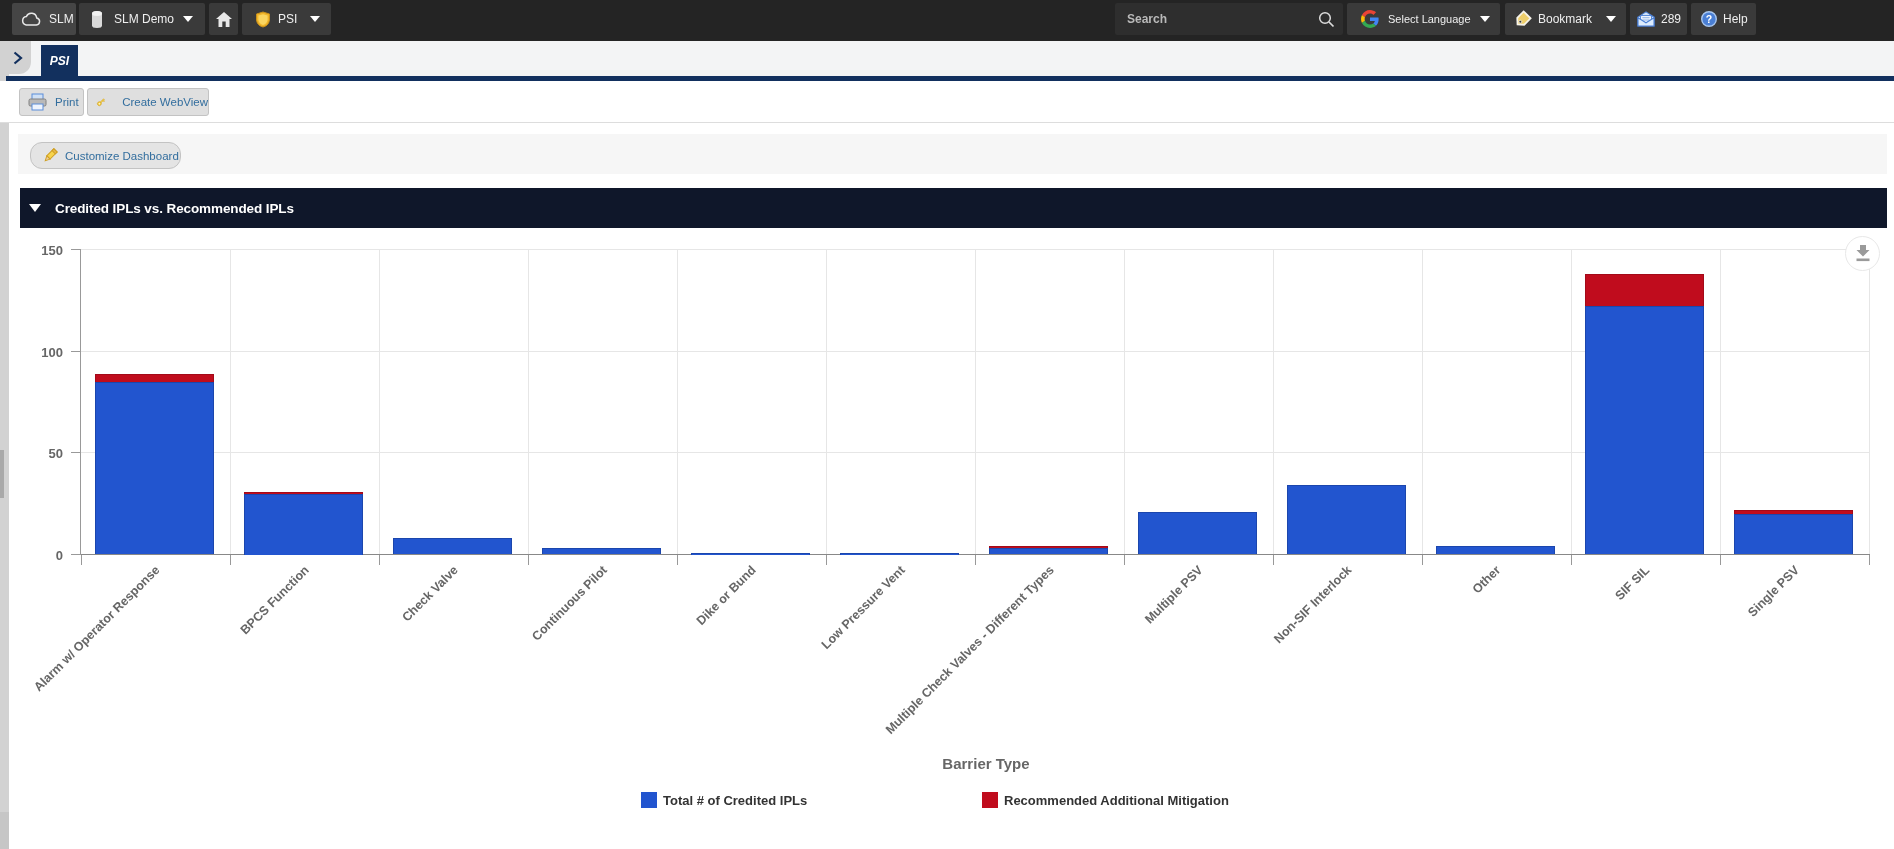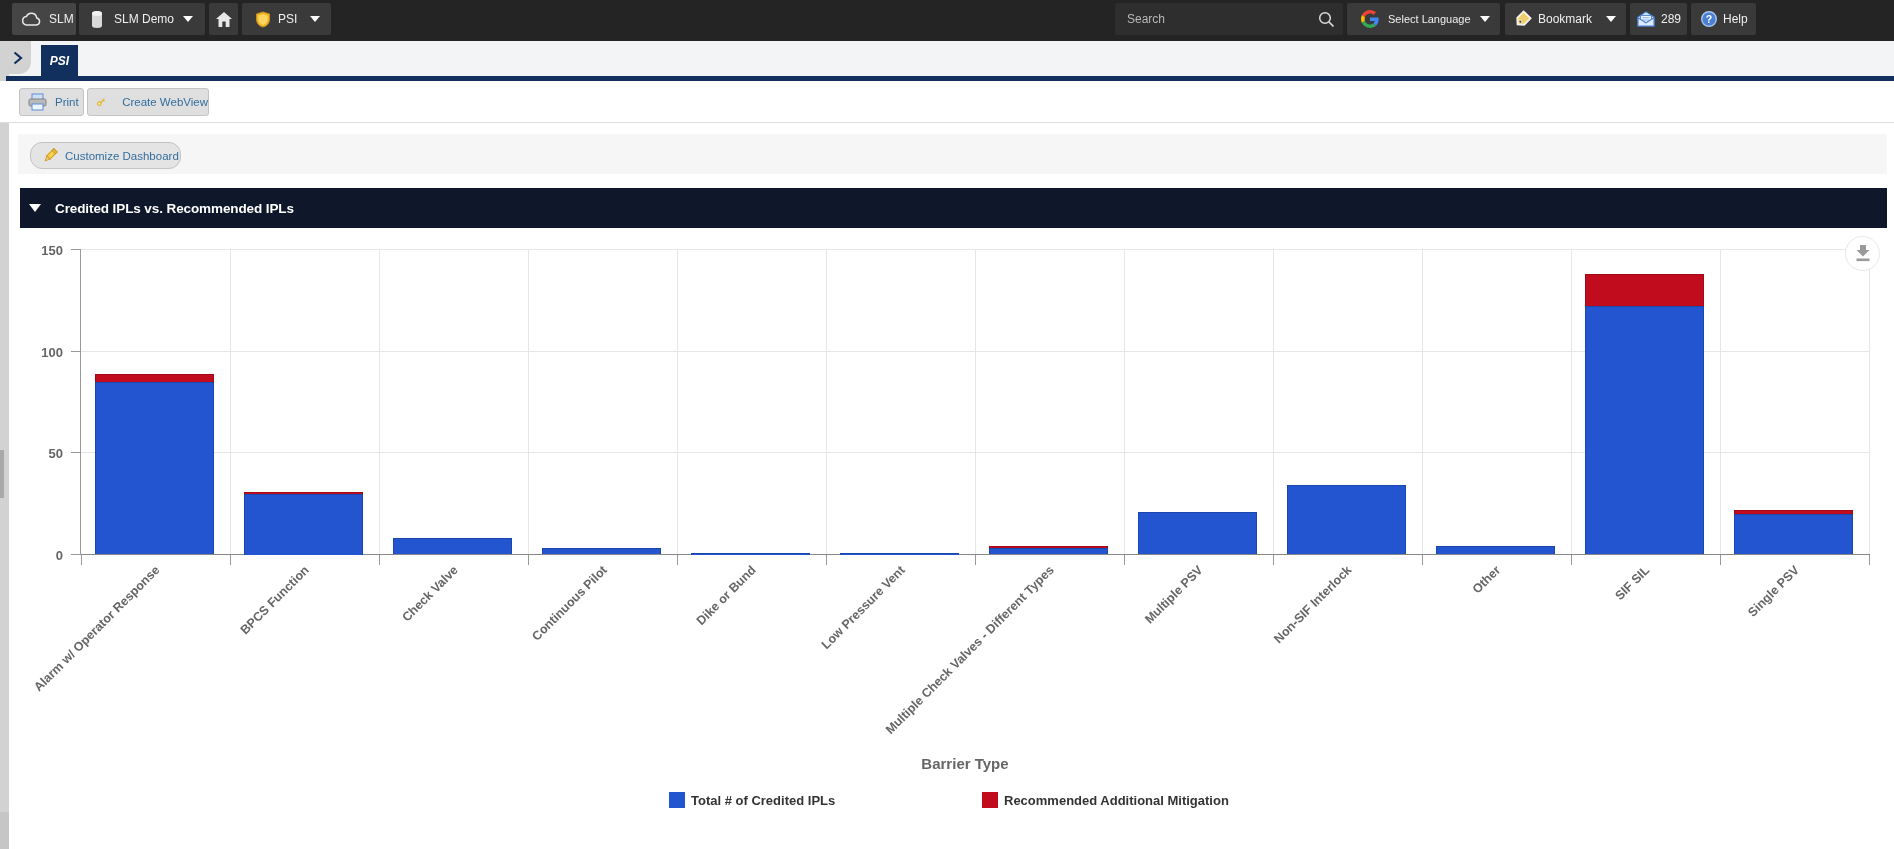--- a/index.html
+++ b/index.html
@@ -40,21 +40,21 @@
   #yaxis{left:80px;top:249px;width:1px;height:306px;background:#999;}
   #xaxis{left:81px;top:554px;width:1789px;height:1px;background:#888;}
   .xtick{position:absolute;top:555px;width:1px;height:10px;background:#999;}
   .ytick{position:absolute;left:71px;width:10px;height:1px;background:#999;}
   .ylab{position:absolute;width:36px;left:27px;text-align:right;font-size:13px;font-weight:bold;color:#666;}
   .bar{position:absolute;width:119px;box-sizing:border-box;}
   .bblue{background:#2255cf;border:1px solid #1b46ad;border-bottom:none;}
   .bred{background:#c00c1d;border:1px solid #a30a19;border-bottom:none;}
   .xlab{position:absolute;white-space:nowrap;font-size:12.5px;font-weight:bold;color:#666;
         transform:rotate(-45deg);transform-origin:100% 0;}
-  #xtitle{left:71px;top:755px;width:1788px;text-align:center;font-size:15px;font-weight:bold;color:#666;}
+  #xtitle{left:92px;top:755px;width:1788px;text-align:center;font-size:15px;font-weight:bold;color:#666;}
   .leg{position:absolute;top:792px;display:flex;align-items:center;font-size:13px;font-weight:bold;color:#333;}
   .sw{width:16px;height:16px;display:inline-block;margin-right:6px;}
   #dlbtn{left:1845px;top:236px;width:35px;height:35px;border-radius:50%;background:#fff;border:1px solid #e8e8e8;box-sizing:border-box;}
 </style>
 </head>
 <body>
 
   <div class="abs" id="topbar">
     <div class="tbx" style="left:12px;width:64px;background:#454545;">
       <svg style="margin-left:9px" width="20" height="14" viewBox="0 0 20 14">
@@ -76,21 +76,21 @@
       </svg>
     </div>
     <div class="tbx" style="left:242px;width:89px;">
       <svg style="margin-left:13px" width="16" height="17" viewBox="0 0 16 17">
         <path d="M8 1 L14.5 3 L14.5 9 A8.5 8.5 0 0 1 8 16 A8.5 8.5 0 0 1 1.5 9 L1.5 3 Z" fill="#f0b428" stroke="#c8901a" stroke-width="1"></path>
         <path d="M8 3.2 L12.6 4.6 L12.6 9 A6.5 6.5 0 0 1 8 14 A6.5 6.5 0 0 1 3.4 9 L3.4 4.6 Z" fill="#fad560"></path>
       </svg>
       <span style="margin-left:7px">PSI</span>
       <span class="caret" style="position:absolute;right:11px;"></span>
     </div>
-    <div class="tbx" style="left:1115px;width:228px;background:#2e2e2e;font-weight:normal;color:#b9b9b9;">
+    <div class="tbx" style="left:1115px;width:228px;background:#2e2e2e;font-weight:bold;color:#b9b9b9;">
       <span style="margin-left:12px">Search</span>
       <svg style="position:absolute;right:8px" width="17" height="17" viewBox="0 0 17 17">
         <circle cx="7" cy="7" r="5.3" fill="none" stroke="#dcdcdc" stroke-width="1.5"></circle>
         <line x1="11" y1="11" x2="15.5" y2="15.5" stroke="#dcdcdc" stroke-width="1.7"></line>
       </svg>
     </div>
     <div class="tbx" style="left:1347px;width:153px;">
       <svg style="margin-left:14px" width="18" height="18" viewBox="0 0 48 48">
         <path fill="#EA4335" d="M24 9.5c3.54 0 6.71 1.22 9.21 3.6l6.85-6.85C35.9 2.38 30.47 0 24 0 14.62 0 6.51 5.38 2.56 13.22l7.98 6.19C12.43 13.72 17.74 9.5 24 9.5z"></path>
         <path fill="#4285F4" d="M46.98 24.55c0-1.57-.15-3.09-.38-4.55H24v9.02h12.94c-.58 2.96-2.26 5.48-4.78 7.18l7.73 6c4.51-4.18 7.09-10.36 7.09-17.65z"></path>
@@ -247,20 +247,20 @@
   <div class="xlab" style="right:996.5px;top:563px;">Low Pressure Vent</div>
   <div class="xlab" style="right:847.5px;top:563px;">Multiple Check Valves - Different Types</div>
   <div class="xlab" style="right:698.5px;top:563px;">Multiple PSV</div>
   <div class="xlab" style="right:549.5px;top:563px;">Non-SIF Interlock</div>
   <div class="xlab" style="right:400.5px;top:563px;">Other</div>
   <div class="xlab" style="right:251.5px;top:563px;">SIF SIL</div>
   <div class="xlab" style="right:102.5px;top:563px;">Single PSV</div>
 
   <div class="abs" id="xtitle">Barrier Type</div>
 
-  <div class="leg" style="left:641px;margin-left:28px;"><span class="sw" style="background:#2255cf;"></span>Total # of Credited IPLs</div>
+  <div class="leg" style="left:641px;"><span class="sw" style="background:#2255cf;"></span>Total # of Credited IPLs</div>
   <div class="leg" style="left:982px;"><span class="sw" style="background:#c00c1d;"></span>Recommended Additional Mitigation</div>
 
   <div class="abs" id="dlbtn"></div>
   <svg class="abs" style="left:1854px;top:244px;" width="18" height="18" viewBox="0 0 18 18">
     <path d="M6 1 L12 1 L12 6 L15.5 6 L9 12.5 L2.5 6 L6 6 Z" fill="#9a9a9a"></path>
     <rect x="2.5" y="14.5" width="13" height="2.6" fill="#9a9a9a"></rect>
   </svg>
 
 </body></html>

